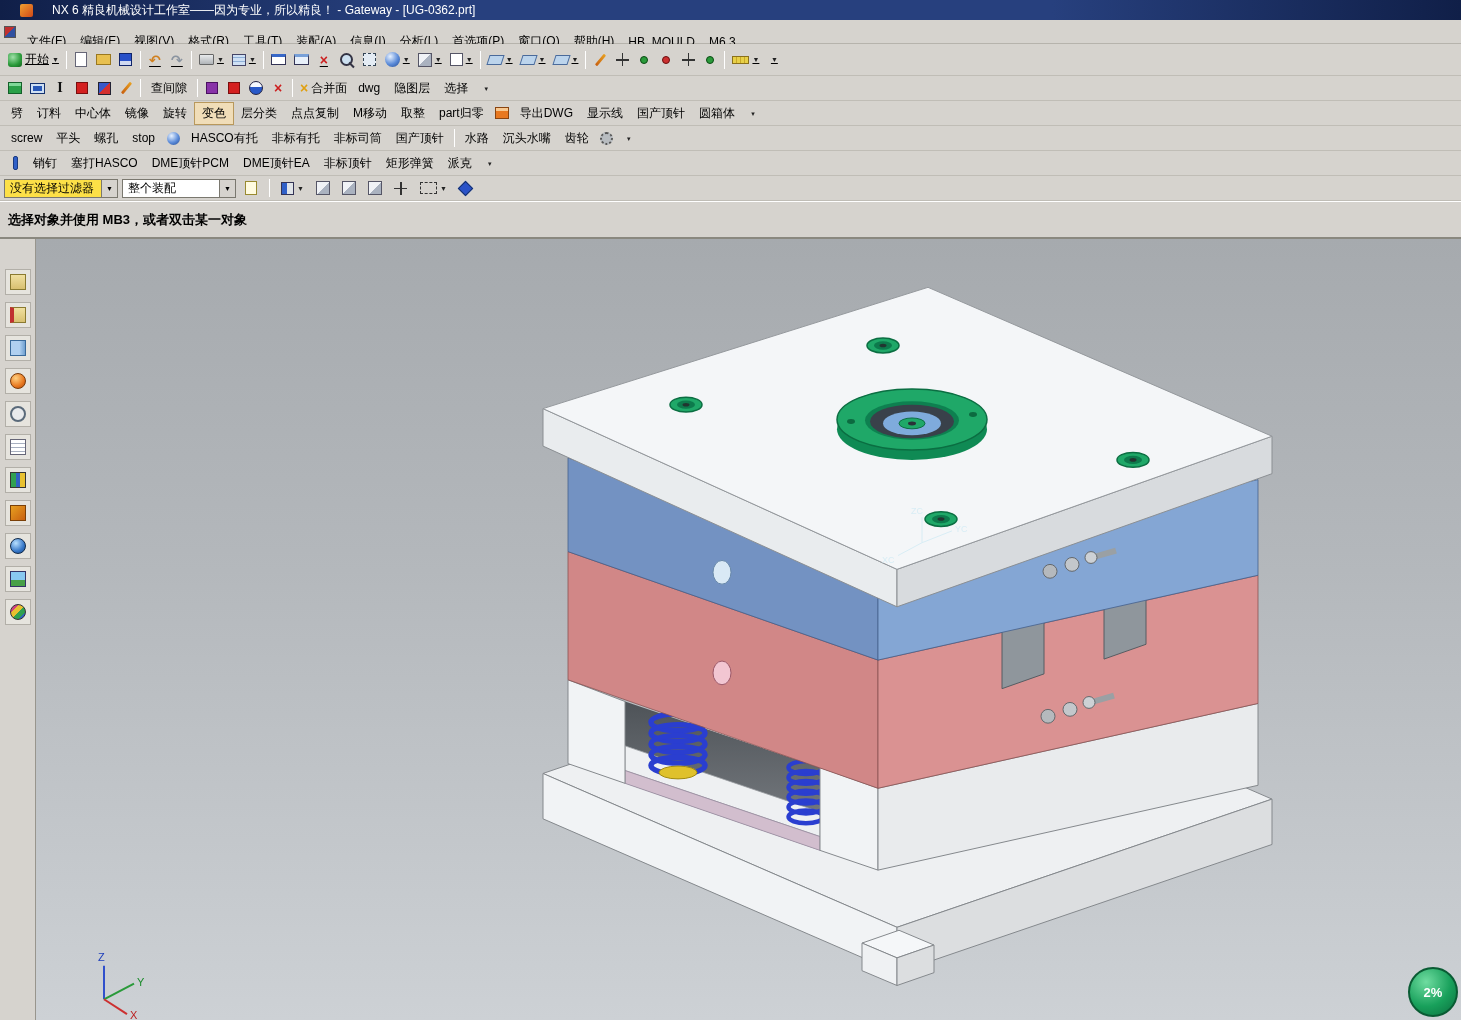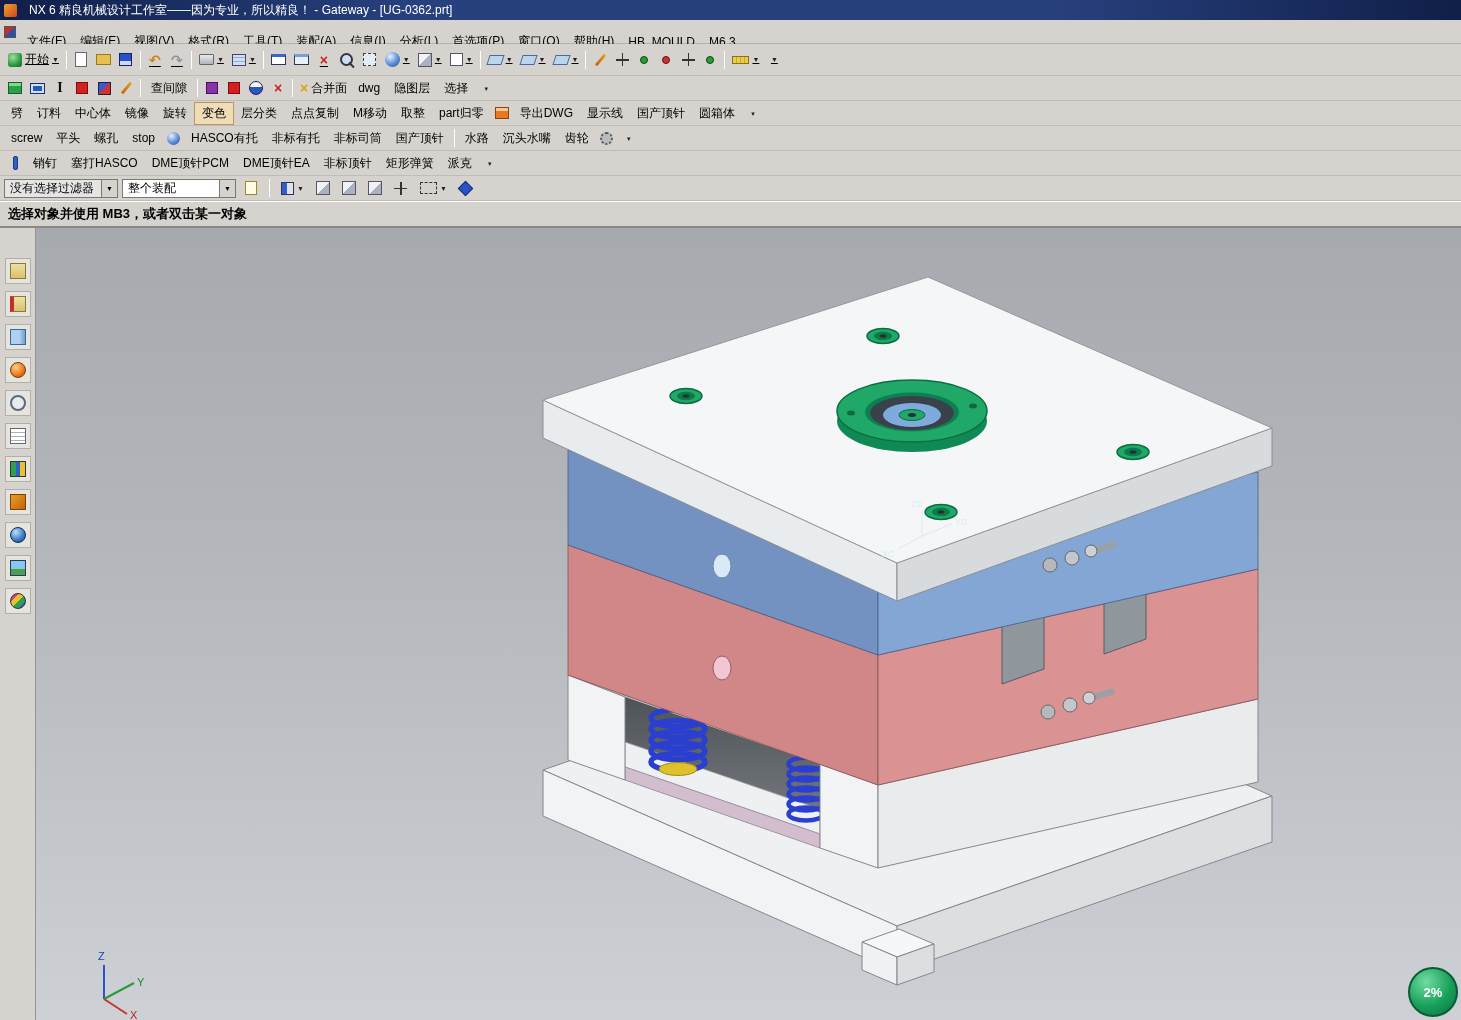--- a/index.html
+++ b/index.html
@@ -1,19 +1,19 @@
 <!DOCTYPE html>
 <html><head>
 <meta charset="utf-8">
 <style>
   *{margin:0;padding:0;box-sizing:border-box;font-family:"Liberation Sans","DejaVu Sans",sans-serif;}
   html,body{width:1461px;height:1020px;overflow:hidden;background:#d6d3ce;}
   .app{width:1461px;height:1020px;display:flex;flex-direction:column;}
 
-  .titlebar{height:20px;background:linear-gradient(90deg,#101f48,#27407e 28%,#27407e 72%,#101f48);color:#fff;display:flex;align-items:center;gap:12px;padding:0 4px;font-size:12px;flex:0 0 auto;}
+  .titlebar{height:20px;background:linear-gradient(90deg,#101f48,#27407e 28%,#27407e 72%,#101f48);color:#fff;display:flex;align-items:center;gap:19px;padding:0 20px;font-size:12px;flex:0 0 auto;}
   .nxlogo{width:13px;height:13px;background:linear-gradient(135deg,#f0a030,#d04818);border-radius:2px;flex:0 0 auto;}
   .title-text{white-space:nowrap;}
 
   .menubar{height:24px;background:#d6d3ce;display:flex;align-items:center;font-size:12px;border-bottom:1px solid #b6b3ac;padding-left:4px;flex:0 0 auto;}
   .childicon{width:12px;height:12px;background:linear-gradient(135deg,#c03030 50%,#3050a0 50%);margin-right:4px;border:1px solid #555;}
   .menu-item{padding:3px 7px;white-space:nowrap;margin-top:20px;}
 
   .toolbar{display:flex;align-items:center;background:#d6d3ce;border-bottom:1px solid #c0bdb6;padding:1px 4px;flex:0 0 auto;}
   .tb1{height:32px;text-decoration:underline;}
   .tb{height:25px;}
@@ -59,26 +59,26 @@
   .i-hb{width:14px;height:14px;border-radius:50%;background:linear-gradient(#f4f8ff 0 45%,#2858c8 45% 100%);border:1px solid #224;}
   .i-exp{width:14px;height:12px;background:#e87820;border:1px solid #8a4410;box-shadow:inset 0 3px 0 #f8c890;}
   .i-pin{width:5px;height:14px;background:#3060c8;border:1px solid #1a3a80;border-radius:2px;}
   .i-gear{width:13px;height:13px;border-radius:50%;border:2px dotted #555;background:#b8bcc0;}
   .i-selp{width:12px;height:14px;background:#fffbe0;border:1px solid #998a30;}
   .i-two{width:13px;height:13px;background:linear-gradient(90deg,#3060c8 50%,#e0e4e8 50%);border:1px solid #335;}
   .i-dash{width:17px;height:12px;border:1px dashed #333;}
   .i-dia{width:11px;height:11px;background:#2a52c8;transform:rotate(45deg);border:1px solid #14306e;}
 
   .selbar{height:25px;background:#d6d3ce;display:flex;align-items:center;gap:4px;padding:0 4px;border-bottom:1px solid #c0bdb6;flex:0 0 auto;}
-  .combo{display:flex;align-items:stretch;height:19px;border:1px solid #7a786f;background:#e5e5e5;font-size:12px;}
+  .combo{display:flex;align-items:stretch;height:19px;border:1px solid #7a786f;background:#fde047;font-size:12px;}
   .combo.white{background:#fff;}
   .combo .val{display:flex;align-items:center;padding:0 5px;min-width:96px;white-space:nowrap;}
   .combo .arr{width:16px;background:#d6d3ce;border-left:1px solid #7a786f;display:flex;align-items:center;justify-content:center;font-size:7px;}
 
-  .promptbar{height:27px;background:#d6d3ce;border-top:1px solid #fff;border-bottom:2px solid #8a887f;display:flex;align-items:center;padding:0 8px;font-size:13px;font-weight:bold;flex:0 0 auto;}
+  .promptbar{height:38px;background:#d6d3ce;border-top:1px solid #fff;border-bottom:2px solid #8a887f;display:flex;align-items:center;padding:0 8px;font-size:13px;font-weight:bold;flex:0 0 auto;}
 
   .main{flex:1;display:flex;min-height:0;}
   .resourcebar{width:36px;background:#d6d3ce;border-right:1px solid #98958d;display:flex;flex-direction:column;align-items:center;padding-top:30px;gap:7px;flex:0 0 auto;}
   .ric{width:26px;height:26px;border:1px solid #b2afa8;background:#e6e4de;display:flex;align-items:center;justify-content:center;}
   .ri{width:16px;height:16px;display:block;}
   .r-a{background:linear-gradient(#f0e0a0,#d8c070);border:1px solid #8a7a30;}
   .r-b{background:linear-gradient(#f0e0a0,#d8c070);border:1px solid #8a7a30;border-left:4px solid #c03030;}
   .r-c{background:linear-gradient(90deg,#b0d0f0 60%,#70a0d0);border:1px solid #3a6a9a;}
   .r-d{border-radius:50%;background:radial-gradient(circle at 35% 30%,#ffd080,#e87820 60%,#a84810);border:1px solid #7a3a08;}
   .r-e{border-radius:50%;background:#e8eaec;border:2px solid #5a6a7a;}

